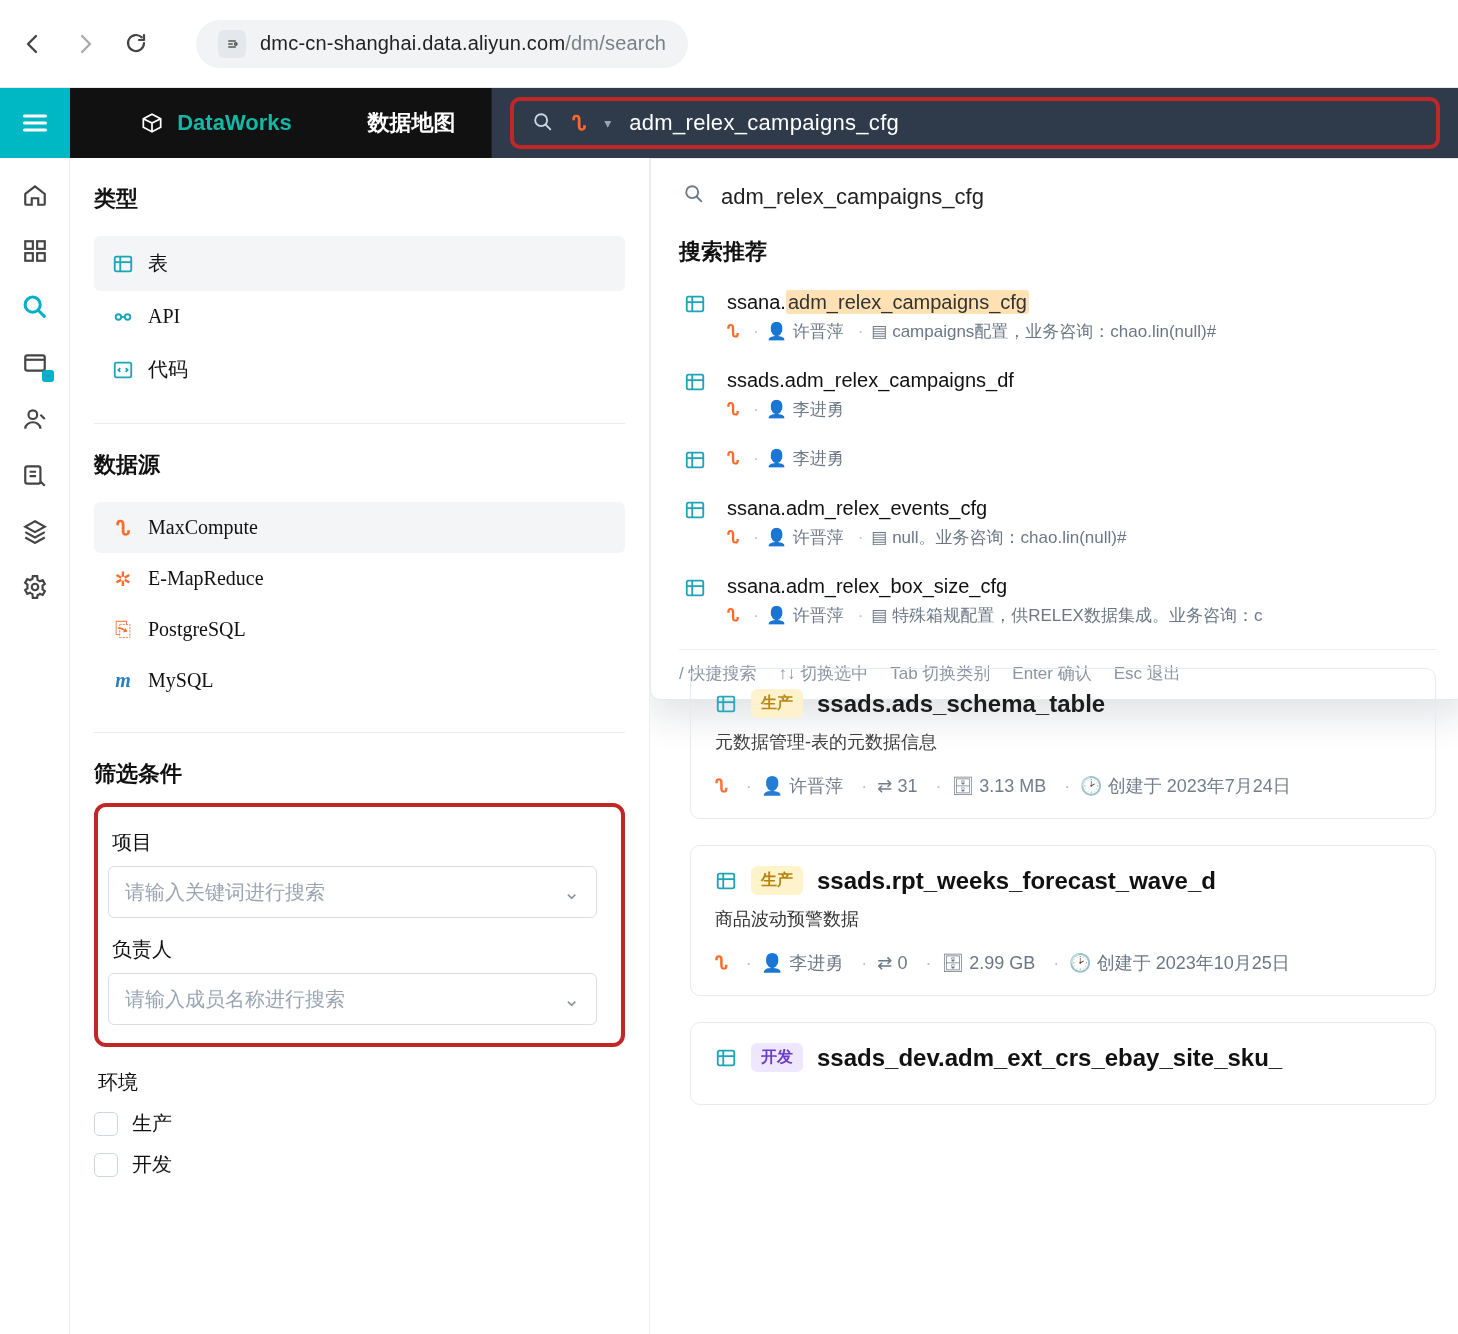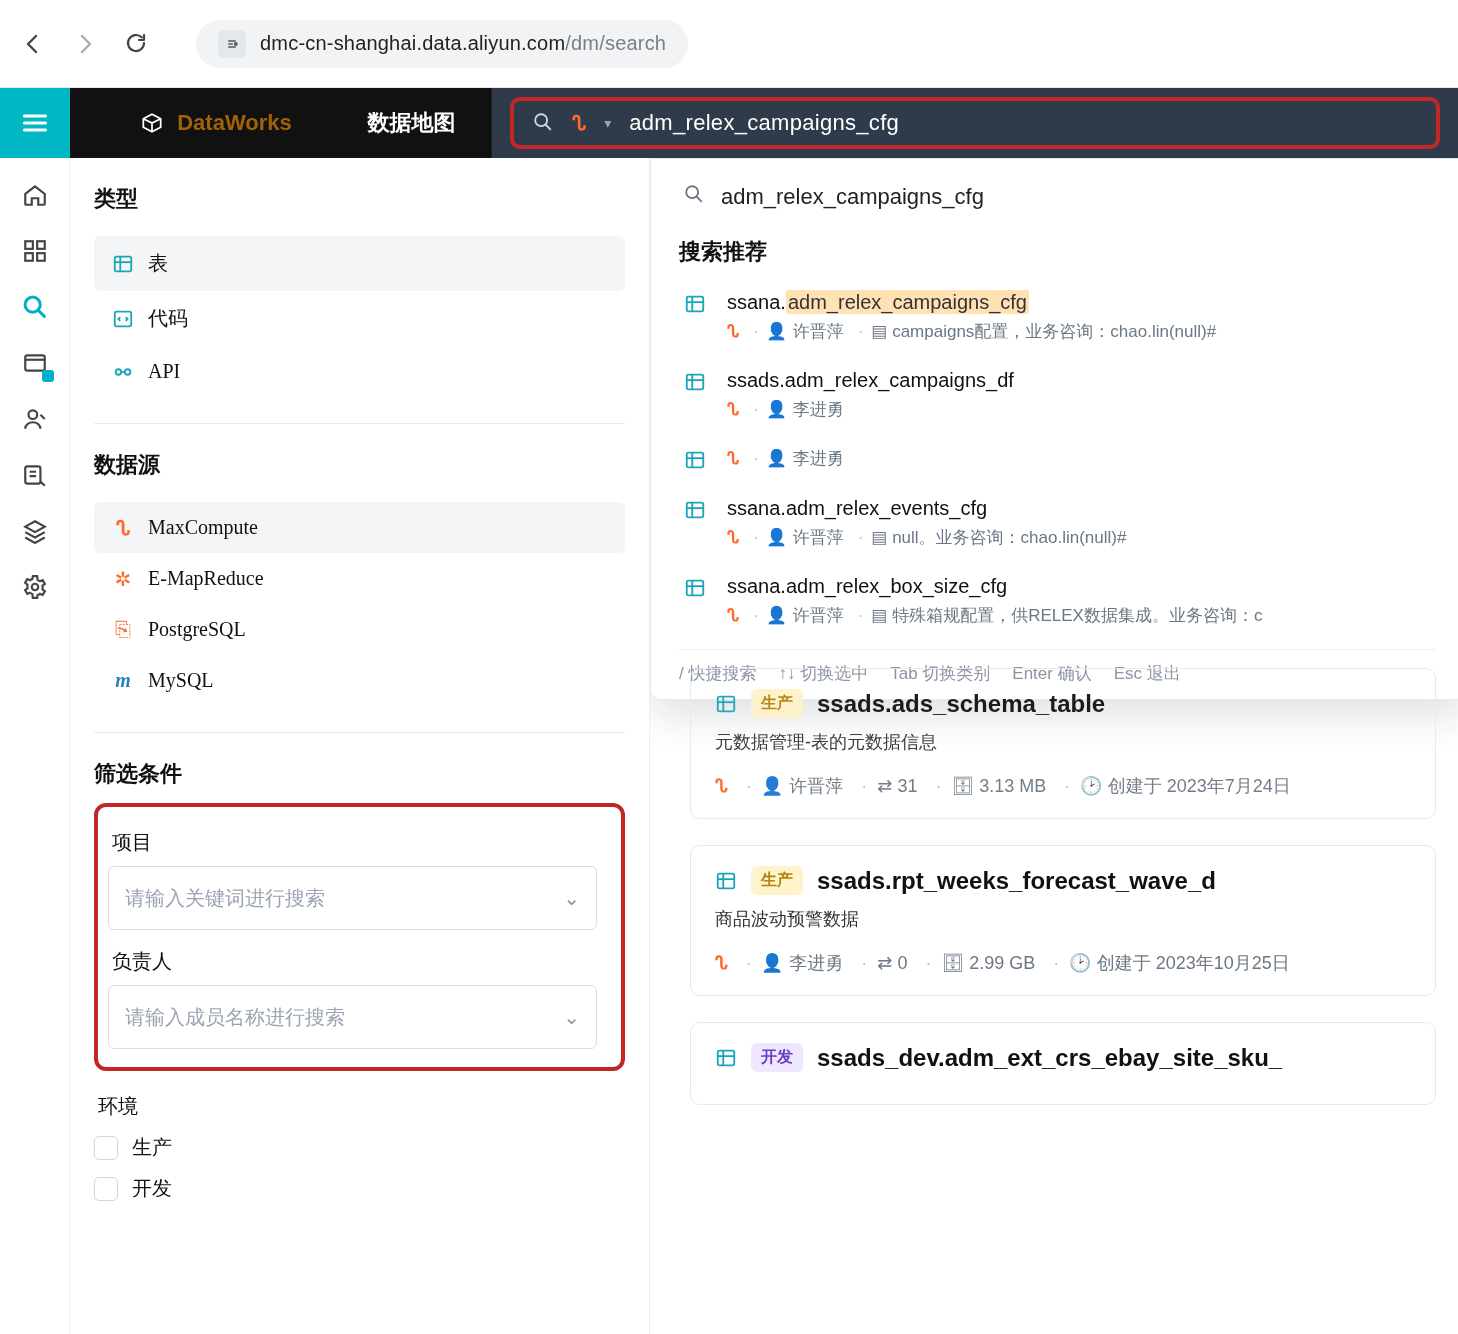--- a/index.html
+++ b/index.html
@@ -12,21 +12,21 @@
   .reload { width: 26px; height: 26px; color: #444; }
   .url-pill { margin-left: 20px; display: flex; align-items: center; gap: 14px; background: #f1f3f4; border-radius: 24px; padding: 10px 22px; flex: 0 0 auto; }
   .url-pill .chip { width: 28px; height: 28px; border-radius: 6px; background: #e4e7eb; display:flex; align-items:center; justify-content:center; font-size:13px; font-weight:600; color:#555;}
   .url-text { font-size: 20px; color: #222; letter-spacing: .2px; }
   .url-text .dim { color: #7a7f87; }
 
   
   .app-bar { height: 70px; display:flex; align-items:stretch; }
   .hamburger { width: 70px; background:#00b8c4; display:flex; align-items:center; justify-content:center; }
   .hamburger svg { width: 28px; height: 28px; fill:#fff; }
-  .brand { width: 262px; background:#111; display:flex; align-items:center; justify-content:center; gap:12px; color:#a16207; font-size:22px; font-weight:600;padding-left:29px; }
+  .brand { width: 262px; background:#111; display:flex; align-items:center; justify-content:center; gap:12px; color:#14b8a6; font-size:22px; font-weight:600;padding-left:29px; }
   .brand svg { width:26px; height:26px; stroke:#fff; fill:none; }
   .nav-tab { width: 160px; background:#111; color:#fff; display:flex; align-items:center; justify-content:center; font-size:22px; font-weight:600; border-right:1px solid #222;}
   .search-wrap { flex:1; background:#2f3b4b; display:flex; align-items:center; padding: 10px 18px; }
   .search-box { flex:1; height:52px; border:4px solid #c22727; border-radius:10px; display:flex; align-items:center; background:#2f3b4b; padding:0 18px; gap:18px; }
   .search-box .mag { color:#cfd8e3; }
   .search-box .squiggle { color:#ff6a2c; font-weight:700; font-size:20px; }
   .search-box .chev { color:#9aa4b2; font-size:14px; }
   .search-box input { flex:1; background:transparent; border:none; outline:none; color:#fff; font-size:22px; letter-spacing:.3px; }
   .search-box input::placeholder { color:#9aa4b2; }
 
@@ -40,21 +40,21 @@
   .sidebar { width: 580px; padding: 26px 24px; border-right:1px solid #eceef1; overflow:auto;font-family:Liberation Serif, serif; }
   .sidebar h3 { font-size:22px; font-weight:700; margin-bottom:22px; }
   .list .row { display:flex; align-items:center; gap:14px; padding:14px 18px; border-radius:6px; font-size:20px; cursor:pointer; }
   .list .row.active { background:#f4f5f7; }
   .icon-square { width:22px; height:22px; display:inline-flex; align-items:center; justify-content:center; }
   .sep { height:1px; background:#e9ecef; margin:26px 0; }
   .section-title { font-size:22px; font-weight:700; margin-bottom:14px; }
 
   .highlight-box { border:4px solid #c22727; border-radius:12px; padding:14px 24px 18px 10px; margin-top:6px; }
   .field-label { font-size:20px; margin:8px 4px 10px 4px; }
-  .select { height:64px; border:1px solid #d8dde3; border-radius:6px; display:flex; align-items:center; padding:0 16px; color:#9aa4b2; font-size:20px; justify-content:space-between; }
+  .select { height:52px; border:1px solid #d8dde3; border-radius:6px; display:flex; align-items:center; padding:0 16px; color:#9aa4b2; font-size:20px; justify-content:space-between; }
   .select .chev { color:#8a94a2; }
 
   .env-row { display:flex; align-items:center; gap:14px; font-size:20px; margin-top:14px; }
   .checkbox { width:24px; height:24px; border:1.5px solid #cfd6df; border-radius:5px; }
 
   
   .results { flex:1; padding: 20px 0 0 40px; overflow:hidden; background:#fff; position:relative; }
   .result-card { border:1px solid #e6eaef; border-radius:10px; padding:20px 24px; margin:0 22px 26px 0; }
   .result-title { display:flex; align-items:center; gap:14px; font-size:24px; font-weight:700; margin-bottom:12px; }
   .pill { font-size:16px; font-weight:600; padding:4px 10px; border-radius:6px; }
@@ -210,37 +210,37 @@
         <span class="icon-square i-table">
             <svg width="22" height="22" viewBox="0 0 24 24">
               <rect x="3" y="4" width="18" height="16" rx="2"></rect>
               <line x1="3" y1="10" x2="21" y2="10"></line>
               <line x1="9" y1="4" x2="9" y2="20"></line>
             </svg>
           </span>
         <span>表</span>
       </div>
       <div class="row">
-        <span class="icon-square i-code">
-            <svg width="22" height="22" viewBox="0 0 24 24">
-              <rect x="3" y="4" width="18" height="16" rx="2"></rect>
-              <path d="M9 10l-2 2 2 2M15 10l2 2-2 2"></path>
-            </svg>
-          </span>
-        <span>代码</span>
-      </div>
-      <div class="row">
         <span class="icon-square i-api">
             <svg width="22" height="22" viewBox="0 0 24 24">
               <circle cx="7" cy="12" r="3"></circle>
               <circle cx="17" cy="12" r="3"></circle>
               <path d="M10 12h4"></path>
             </svg>
           </span>
         <span>API</span>
+      </div>
+      <div class="row">
+        <span class="icon-square i-code">
+            <svg width="22" height="22" viewBox="0 0 24 24">
+              <rect x="3" y="4" width="18" height="16" rx="2"></rect>
+              <path d="M9 10l-2 2 2 2M15 10l2 2-2 2"></path>
+            </svg>
+          </span>
+        <span>代码</span>
       </div>
     </div>
 
     <div class="sep"></div>
     <h3>数据源</h3>
     <div class="list">
       <div class="row active">
         <span class="icon-square sq">ᔐ</span>
         <span>MaxCompute</span>
       </div>

